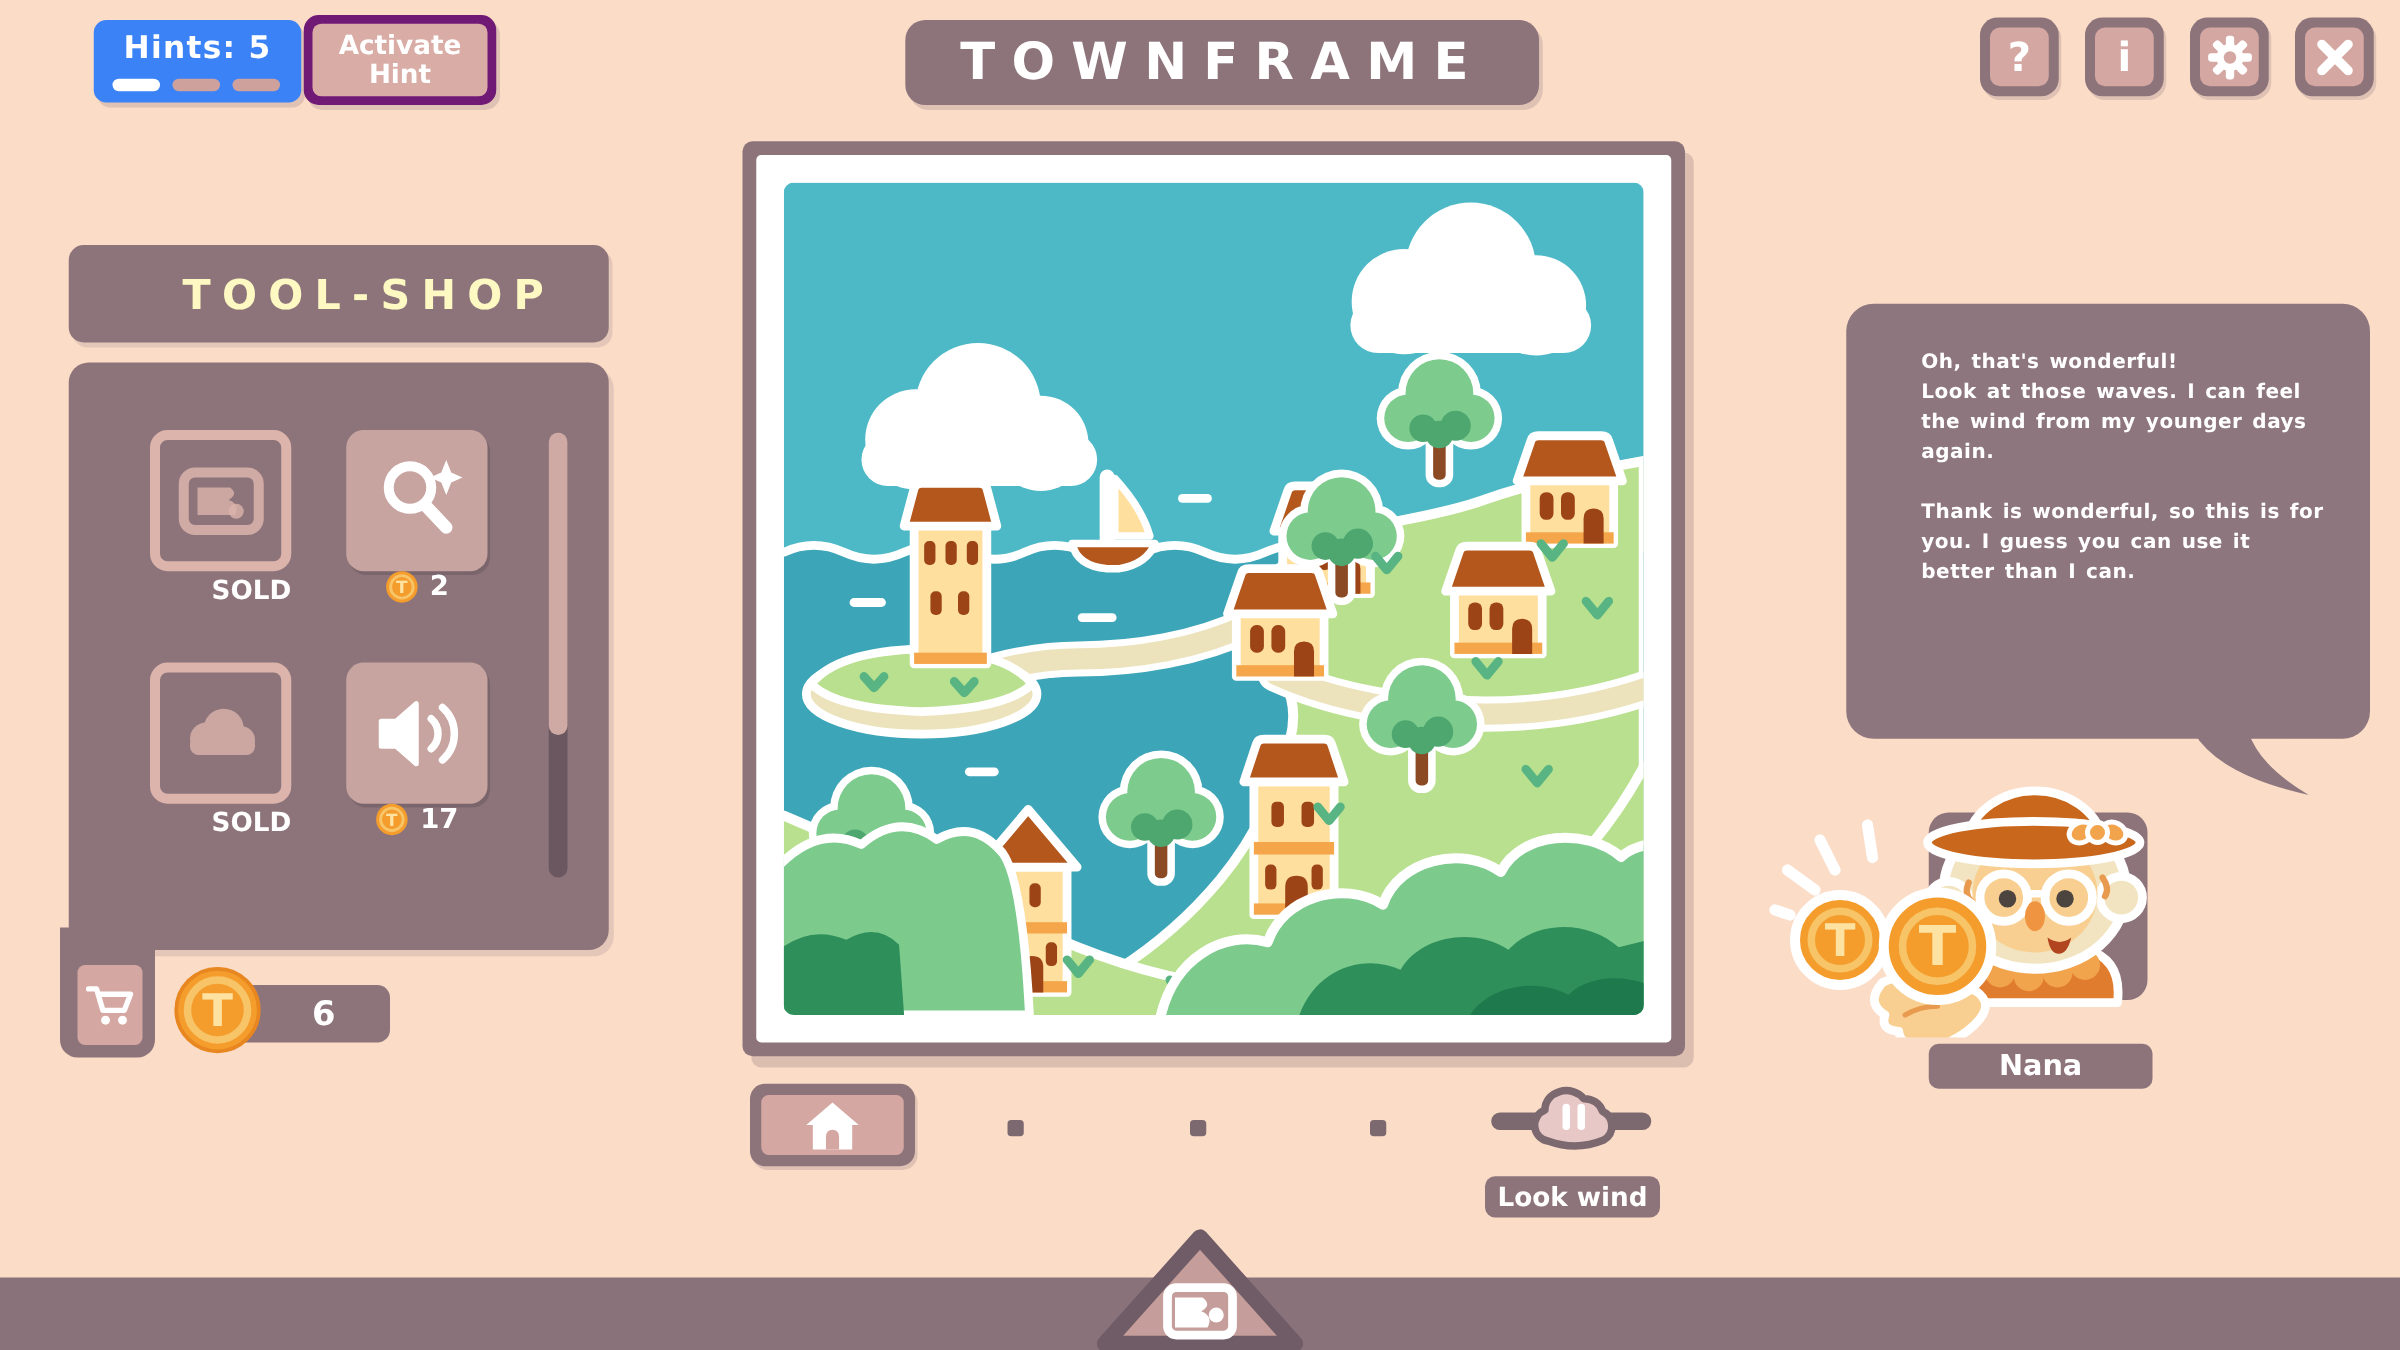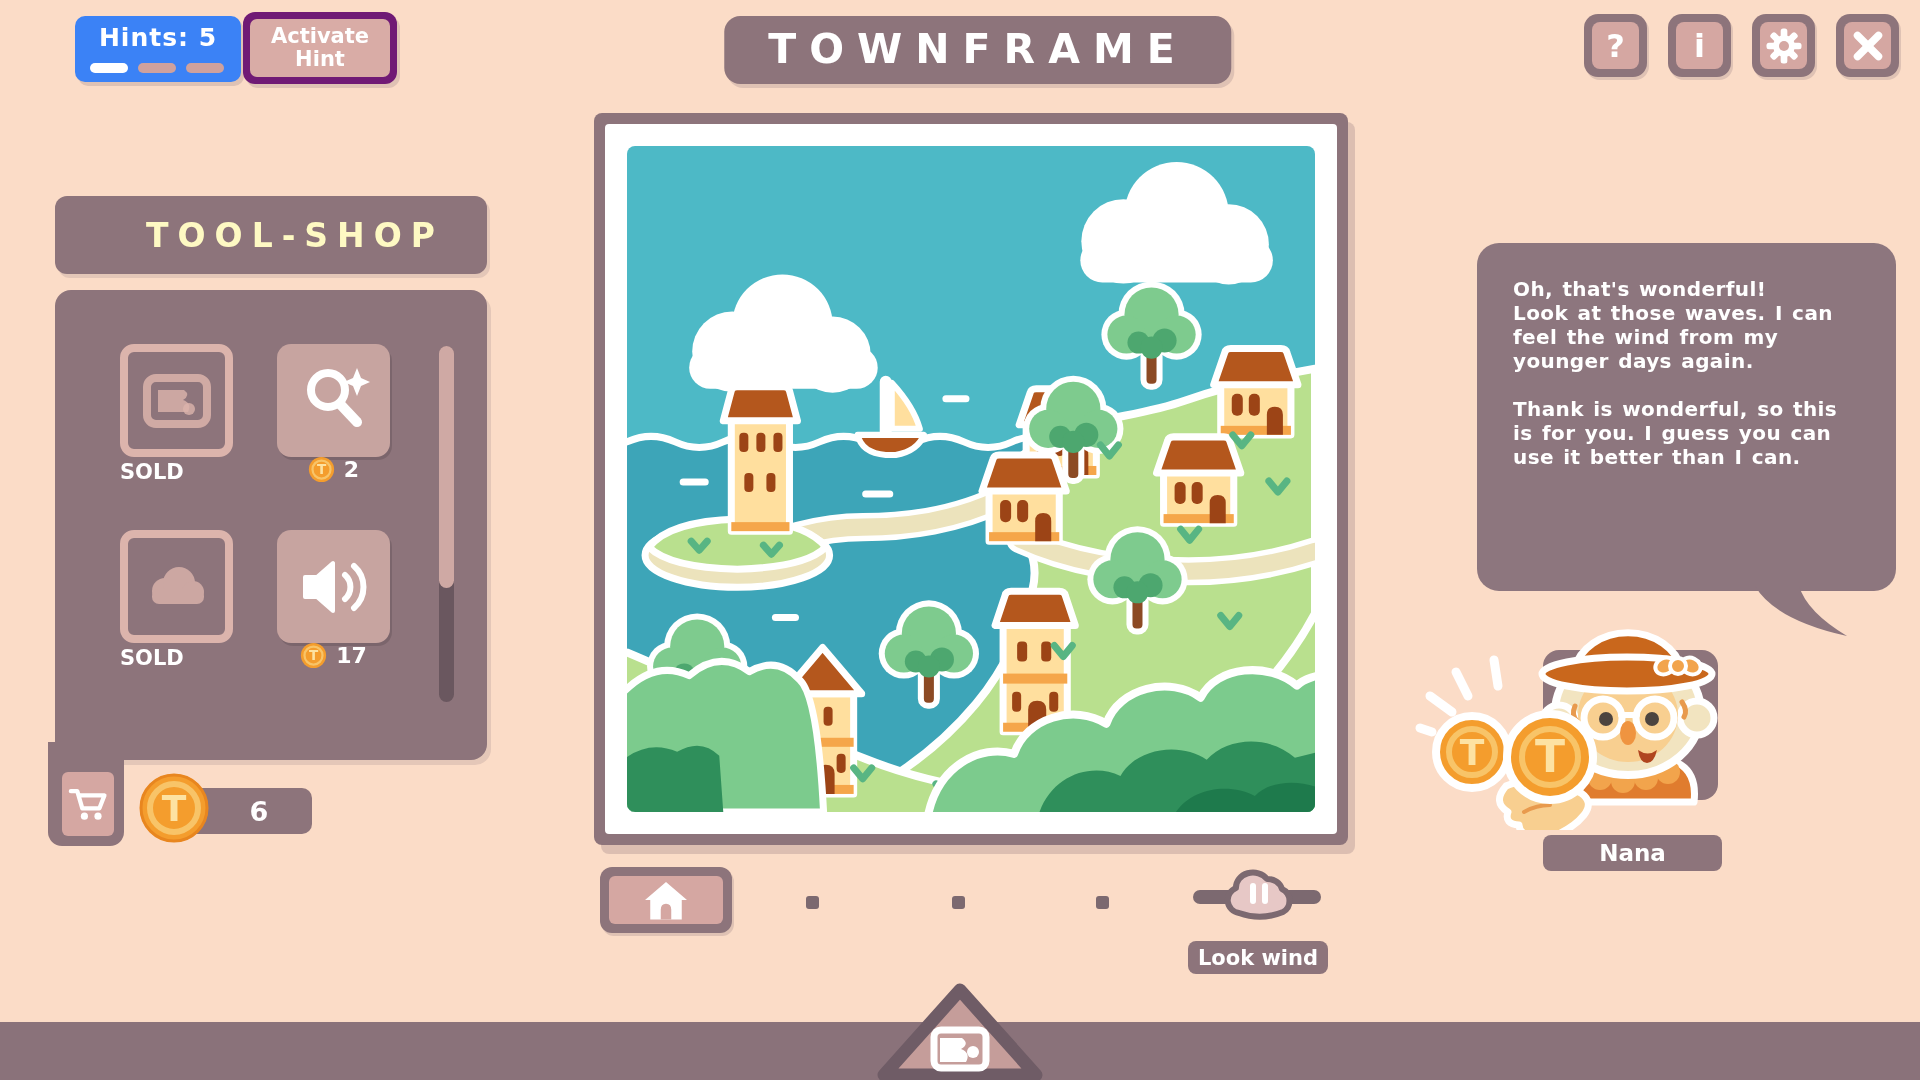--- a/index.html
+++ b/index.html
@@ -24,21 +24,21 @@
   .win-btn .inner { position:absolute; inset:8px; background:#d5a7a2; border-radius:8px; display:flex; align-items:center; justify-content:center; color:#fff; font-weight:800; font-size:32px; }
 
   
   .shop-header { left:55px; top:196px; width:432px; height:78px; background:#8d747b; border-radius:12px; display:flex; align-items:center; justify-content:center; box-shadow:3px 4px 0 rgba(141,116,123,.2); }
   .shop-header span { color:#fef9c3; font-weight:bold; font-size:33px; letter-spacing:9px;margin-left:48px; }
   .shop-panel { left:55px; top:290px; width:432px; height:470px; background:#8d747b; border-radius:16px; box-shadow:4px 5px 0 rgba(141,116,123,.2); }
   .shop-item { position:absolute; width:113px; height:113px; border-radius:14px; }
   .shop-item.sold { border:8px solid #dcb4ac; background:transparent; }
   .shop-item.buyable { background:#c7a4a0; cursor:pointer; box-shadow:2px 3px 0 rgba(0,0,0,.12); }
   .shop-item svg { position:absolute; inset:0; margin:auto; }
-  .item-caption { position:absolute; width:113px; text-align:left; color:#fff; font-weight:bold; font-size:21px; }
+  .item-caption { position:absolute; width:113px; text-align:right; color:#fff; font-weight:bold; font-size:21px; }
   .price-row { position:absolute; width:113px; display:flex; align-items:center; justify-content:center; gap:9px; color:#fff; font-weight:bold; font-size:22px; }
   .coin-sm { width:27px; height:27px; }
   .scroll-track { position:absolute; left:384px; top:56px; width:15px; height:356px; background:#6a575f; border-radius:8px; }
   .scroll-thumb { position:absolute; left:0; top:0; width:15px; height:242px; background:#cfa9a4; border-radius:8px; cursor:grab; }
 
   .cart-tab { left:48px; top:742px; width:76px; height:104px; background:#8d747b; border-radius:0 0 14px 14px; }
   .cart-btn { position:absolute; left:14px; top:30px; width:52px; height:64px; background:#d5a7a2; border-radius:6px; cursor:pointer; display:flex; align-items:center; justify-content:center; }
 
   .balance-badge { left:172px; top:788px; width:140px; height:46px; background:#8d747b; border-radius:10px; display:flex; align-items:center; justify-content:center; }
   .balance-badge span { color:#fff; font-weight:bold; font-size:27px; padding-left:34px; }
@@ -53,21 +53,21 @@
   
   .home-btn { left:600px; top:867px; width:132px; height:66px; background:#8d747b; border-radius:12px; cursor:pointer; box-shadow:2px 3px 0 rgba(141,116,123,.25); }
   .home-btn .inner { position:absolute; inset:9px; background:#d5a7a2; border-radius:6px; display:flex; align-items:center; justify-content:center; }
   .pager-dot { top:896px; width:13px; height:13px; background:#7c6970; border-radius:3px; }
   .wind-bar { left:1193px; top:890px; width:128px; height:14px; background:#7c6970; border-radius:7px; }
   .wind-cloud { left:1221px; top:865px; width:74px; height:60px; cursor:pointer; }
   .makewind-label { left:1188px; top:941px; width:140px; height:33px; background:#8d747b; border-radius:8px; display:flex; align-items:center; justify-content:center; color:#fff; font-weight:bold; font-size:21px; }
 
   
   .bubble { left:1477px; top:243px; width:419px; height:348px; background:#8d767e; border-radius:22px; padding:34px 36px; }
-  .bubble p { color:#fff; font-weight:bold; font-size:20px; line-height:24px; letter-spacing:.4px; word-spacing:2px; margin-bottom:24px; white-space:pre-line; }
+  .bubble p { color:#fff; font-weight:bold; font-size:16px; line-height:24px; letter-spacing:.4px; word-spacing:2px; margin-bottom:24px; white-space:pre-line;margin-left:24px; }
   .bubble-tail { left:1735px; top:586px; width:125px; height:55px; }
   .portrait { left:1543px; top:650px; width:175px; height:150px; background:#8d747b; border-radius:16px; }
   .name-label { left:1543px; top:807px; width:179px; height:36px; background:#8d747b; border-radius:8px; display:flex; align-items:center; justify-content:center; color:#fff; font-weight:bold; font-size:23px;margin-top:28px; }
   .nana-svg { left:1410px; top:600px; width:330px; height:230px; }
 
   
   .bottom-bar { left:0; top:1022px; width:1920px; height:58px; background:#8a727a; }
   .tray-btn { left:872px; top:980px; width:176px; height:104px; cursor:pointer; }
 </style>
 </head>

